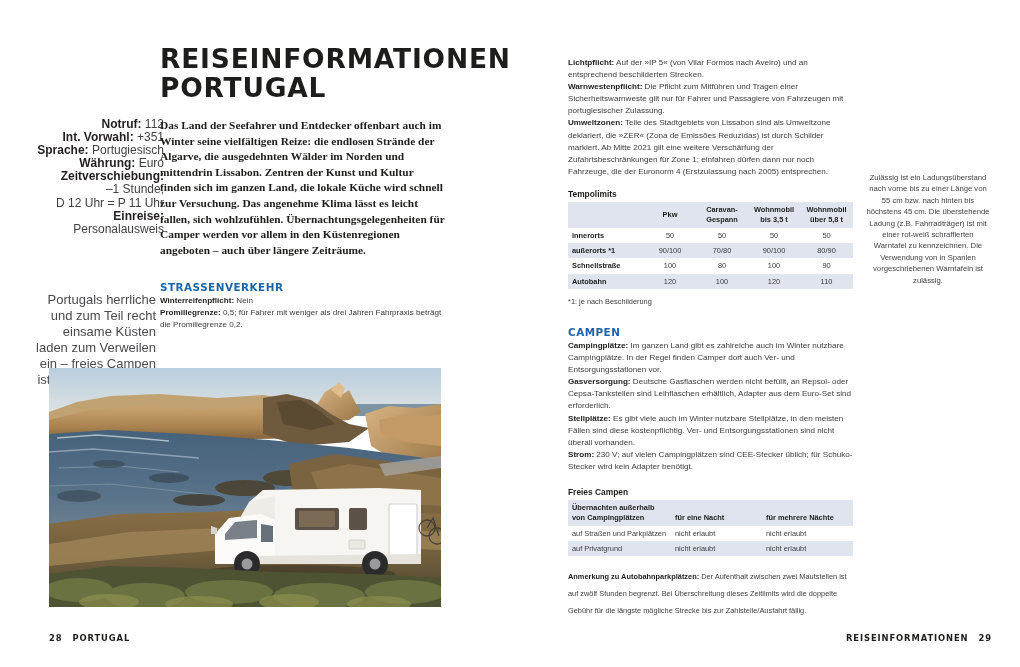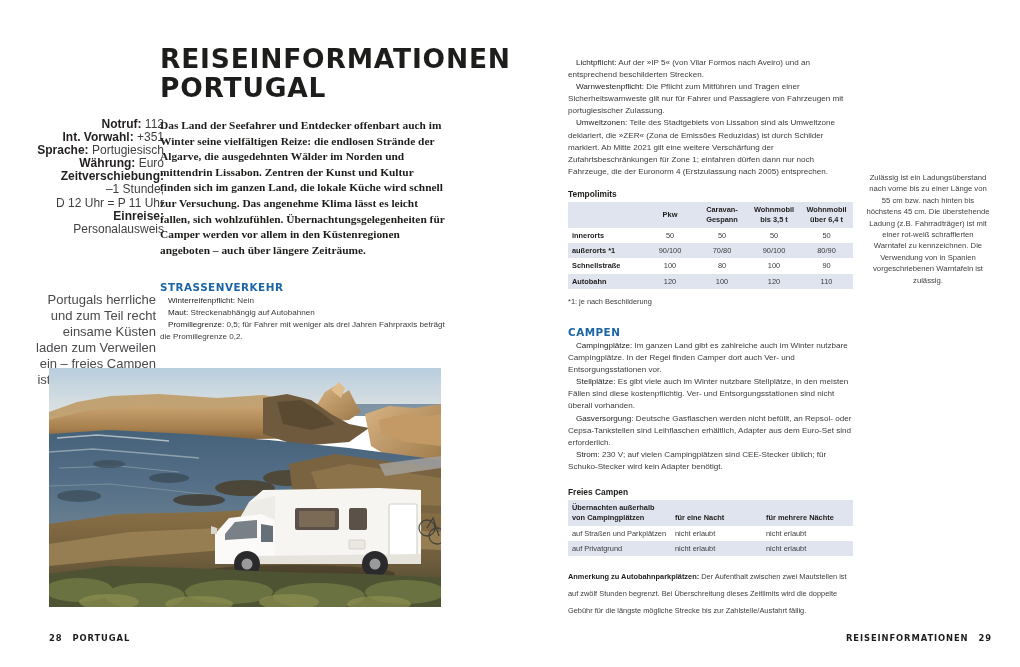--- a/index.html
+++ b/index.html
@@ -89,21 +89,21 @@
     top: 281px;
     width: 288px;
   }
   .body-block {
     font-size: 8.1px;
     line-height: 12.1px;
     color: #3b3b3e;
     text-align: left;
   }
   .body-block p { margin: 0 0 0px 0; }
-  .body-block b { color: #1d1d1b; font-weight: normal; margin-left: 8px; }
+  .body-block b { color: #1d1d1b; font-weight: bold; }
 
   
   .photo {
     position: absolute;
     left: 49px;
     top: 368px;
     width: 392px;
     height: 239px;
     overflow: hidden;
   }
@@ -238,21 +238,20 @@
     <span class="l1">REISEINFORMATIONEN</span>
     <span class="l2">PORTUGAL</span>
   </div>
 
   <div class="lead">Das Land der Seefahrer und Entdecker offenbart auch im Winter seine vielfältigen Reize: die endlosen Strände der Algarve, die ausgedehnten Wälder im Norden und mittendrin Lissabon. Zentren der Kunst und Kultur finden sich im ganzen Land, die lokale Küche wird schnell zur Versuchung. Das angenehme Klima lässt es leicht fallen, sich wohlzufühlen. Übernachtungsgelegenheiten für Camper werden vor allem in den Küstenregionen angeboten – auch über längere Zeiträume.</div>
 
   <div class="strassen">
     <div class="sec-head">STRASSENVERKEHR</div>
     <div class="body-block">
       <p><b>Winterreifenpflicht:</b><span> Nein</span></p>
-      <p><b>Maut:</b><span> Streckenabhängig auf Autobahnen</span></p>
       <p><b>Promillegrenze:</b><span> 0,5; für Fahrer mit weniger als drei Jahren Fahrpraxis beträgt die Promillegrenze 0,2.</span></p>
     </div>
   </div>
 
   <div class="photo">
     <svg width="392" height="239" viewBox="0 0 392 239" xmlns="http://www.w3.org/2000/svg">
       <defs>
         <linearGradient id="sky" x1="0" y1="0" x2="0" y2="1">
           <stop offset="0%" stop-color="#b9cede"></stop>
           <stop offset="100%" stop-color="#dfe3e2"></stop>
@@ -399,21 +398,21 @@
           <th>
             <div>Caravan-</div>
             <div>Gespann</div>
           </th>
           <th>
             <div>Wohnmobil</div>
             <div>bis 3,5 t</div>
           </th>
           <th>
             <div>Wohnmobil</div>
-            <div>über 6,4 t</div>
+            <div>über 5,8 t</div>
           </th>
         </tr>
       </thead>
       <tbody>
         <tr class="rowplain">
           <td class="firstcol">innerorts</td>
           <td>50</td>
           <td>50</td>
           <td>50</td>
           <td>50</td>
@@ -439,22 +438,22 @@
           <td>120</td>
           <td>110</td>
         </tr>
       </tbody>
     </table>
     <div class="tnote">*1: je nach Beschilderung</div>
 
     <div class="sec-head" style="margin-top:20px;">CAMPEN</div>
     <div class="body-block">
       <p><b>Campingplätze:</b><span> Im ganzen Land gibt es zahlreiche auch im Winter nutzbare Campingplätze. In der Regel finden Camper dort auch Ver- und Entsorgungsstationen vor.</span></p>
+      <p><b>Gasversorgung:</b><span> Deutsche Gasflaschen werden nicht befüllt, an Repsol- oder Cepsa-Tankstellen sind Leihflaschen erhältlich, Adapter aus dem Euro-Set sind erforderlich.</span></p>
       <p><b>Stellplätze:</b><span> Es gibt viele auch im Winter nutzbare Stellplätze, in den meisten Fällen sind diese kostenpflichtig. Ver- und Entsorgungsstationen sind nicht überall vorhanden.</span></p>
-      <p><b>Gasversorgung:</b><span> Deutsche Gasflaschen werden nicht befüllt, an Repsol- oder Cepsa-Tankstellen sind Leihflaschen erhältlich, Adapter aus dem Euro-Set sind erforderlich.</span></p>
       <p><b>Strom:</b><span> 230 V; auf vielen Campingplätzen sind CEE-Stecker üblich; für Schuko-Stecker wird kein Adapter benötigt.</span></p>
     </div>
 
     <div class="subhead" style="margin-top:14px;">Freies Campen</div>
     <table class="tbl">
       <colgroup>
           <col style="width:103px">
           <col style="width:91px">
           <col style="width:91px">
         </colgroup>

